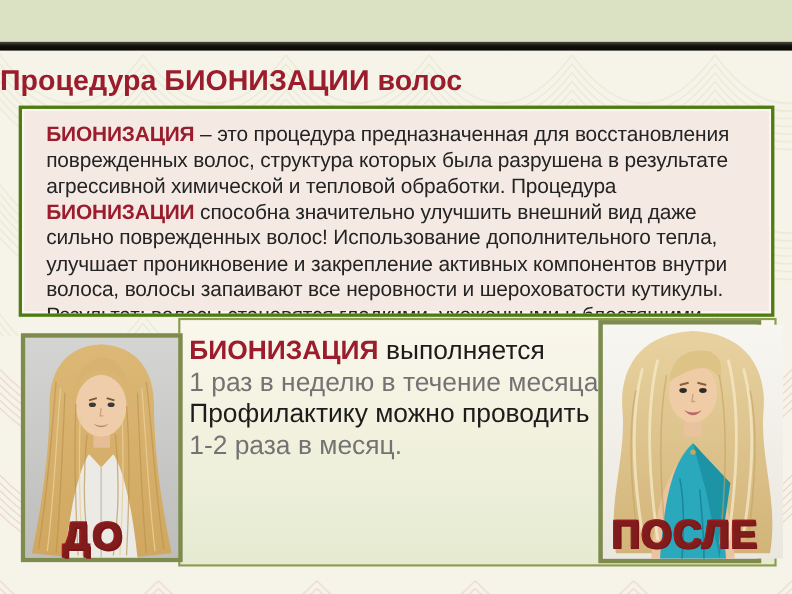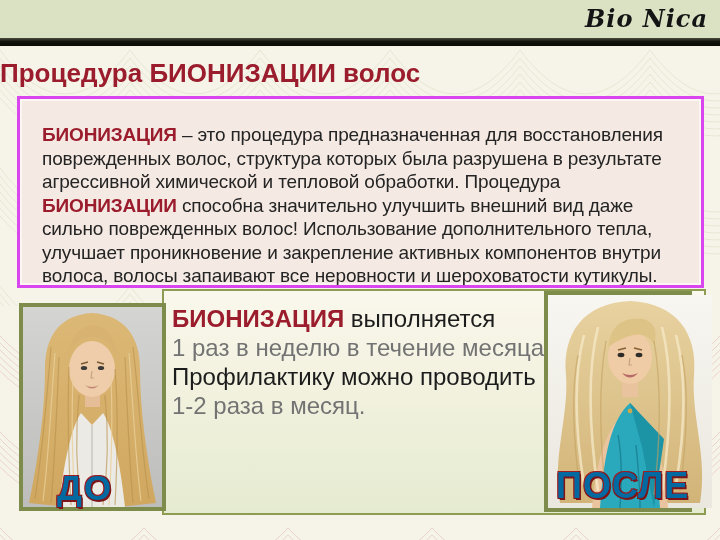--- a/index.html
+++ b/index.html
@@ -19,43 +19,43 @@
   
   .bg-pattern{position:absolute;left:0;top:46px;width:720px;height:494px;}
   
   .slide-title{
     position:absolute; left:0; top:58px; width:720px; 
     font-size:26px; font-weight:bold; color:#9b1c2c;
   }
   
   .info-box{
     position:absolute; left:17px; top:96px; width:687px; height:192px; box-sizing:border-box;
-    background:#f5eae3; border:3px solid #d946ef;
+    background:#f5eae3; border:3px solid #4d7c0f;
     box-shadow:inset 0 0 0 2px rgba(255,255,255,.55);
-    padding:24px 4px 0 22px; overflow:hidden;
+    padding:12px 4px 0 22px; overflow:hidden;
   }
   .info-line{font-size:19px; line-height:23.5px; color:#242424; white-space:nowrap; letter-spacing:-0.15px;}
   .info-line .lead{font-weight:bold; color:#9b1c2c;}
   
   .mid-box{
     position:absolute; left:162px; top:289px; width:544px; height:226px; box-sizing:border-box;
     border:2px solid #8d9c52;
     background:linear-gradient(to bottom,#faf7ec 0%,#f3f2e0 40%,#e5ebd1 100%);
   }
   .schedule{position:absolute; left:172px; top:304px; width:380px;}
   .schedule-line{font-size:24px; line-height:29px; white-space:nowrap; color:#1c1c1c;}
   .schedule-line .lead{font-weight:bold; color:#9b1c2c;}
   .schedule-line.red{color:#737373;}
   
   .photo{position:absolute; box-sizing:border-box; border:4px solid #7d8c4a; background:#ccc;}
   .photo-before{left:19px; top:303px; width:147px; height:208px;}
   .photo-after{left:544px; top:291px; width:148px; height:221px;}
   .photo svg{display:block;}
   .photo-label{
-    position:absolute; font-weight:800; color:#0369a1; line-height:1;
+    position:absolute; font-weight:800; color:#7f1d1d; line-height:1;
     text-shadow:1.5px 1.5px 0 #7e1418, -1px -1px 0 #a01d22, 1px -1px 0 #7e1418, -1px 1px 0 #7e1418;
   }
   .label-before{left:34px; bottom:2px; font-size:35px; letter-spacing:2px;}
   .label-after{left:8px; bottom:4px; font-size:36px; letter-spacing:1px;}
 </style>
 </head>
 <body>
 
 <div class="slide">
 
@@ -81,21 +81,20 @@
           <path d="M0 30 Q72 102 144 30"></path>
             <path d="M0 37 Q72 108 144 37"></path>
         </g>
       </pattern>
     </defs>
     <rect x="0" y="0" width="720" height="260" fill="url(#swagGreen)"></rect>
     <rect x="0" y="260" width="720" height="234" fill="url(#swagPink)"></rect>
   </svg>
 
   <div class="top-band"></div>
-  <div class="logo">Bio Nica</div>
   <div class="dark-bar"></div>
 
   <div class="slide-title">Процедура БИОНИЗАЦИИ волос</div>
 
   <div class="mid-box"></div>
 
   <div class="info-box">
     <div class="info-line"><span class="lead">БИОНИЗАЦИЯ</span><span> – это процедура предназначенная для восстановления</span></div>
     <div class="info-line"><span class="lead"></span><span>поврежденных волос, структура которых была разрушена в результате</span></div>
     <div class="info-line"><span class="lead"></span><span>агрессивной химической и тепловой обработки. Процедура</span></div>

